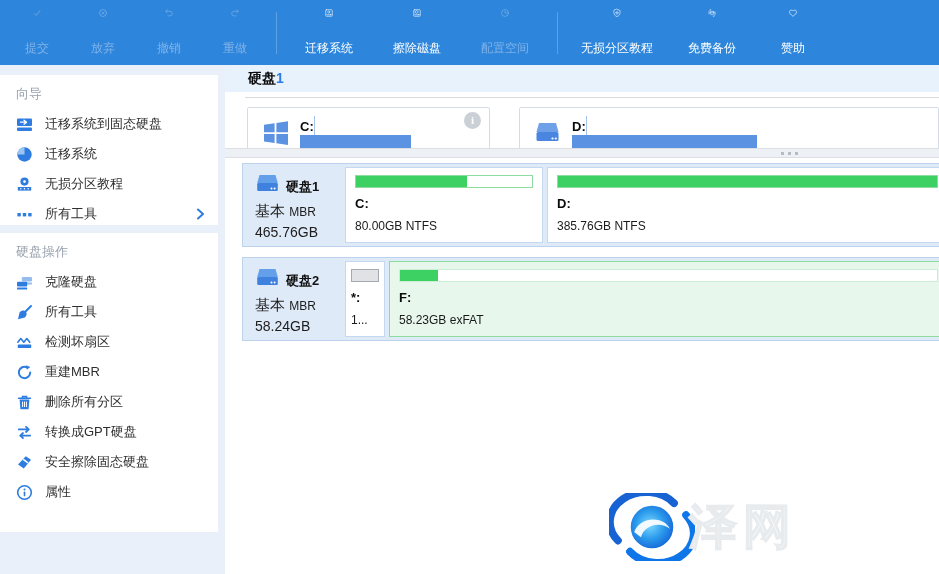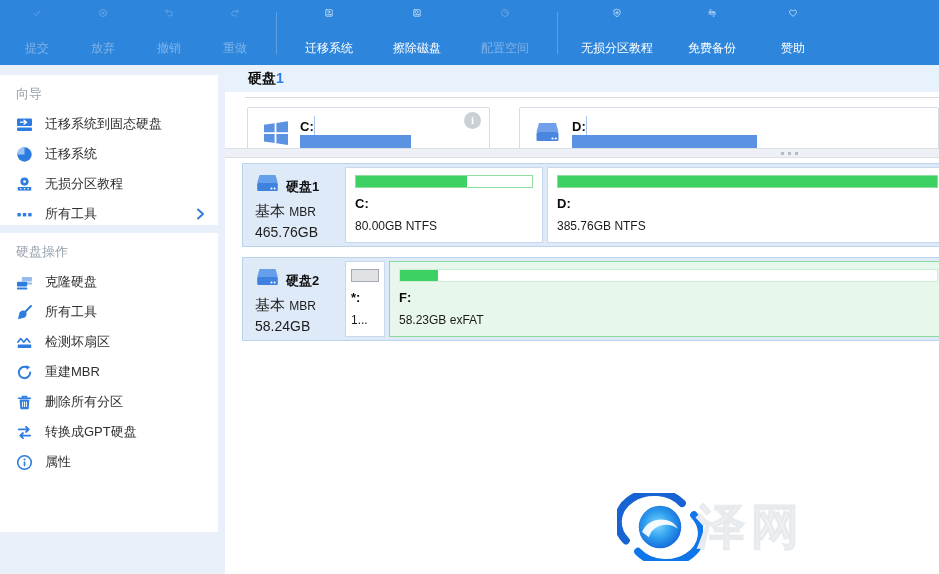--- a/index.html
+++ b/index.html
@@ -80,21 +80,21 @@
   .part .bar.gray i { background:#e0e2e6; }
   .p-label { margin-top:8px; font-size:13px; font-weight:bold; color:#0a0a0a; }
   .p-detail { margin-top:8px; font-size:12px; color:#1a1a1a; white-space:nowrap; }
   .part.c { width:198px; flex:0 0 198px; }
   .part.grow { flex:1 1 auto; margin-right:-4px; }
   .part.star { width:40px; flex:0 0 40px; padding:7px 5px; }
   .part.exfat { background:#e8f7ec; border-color:#8cdc9e; }
   .part.exfat .bar { border-color:#cdeed6; }
 
   
-  .watermark { position:absolute; left:392px; top:428px; display:flex;
+  .watermark { position:absolute; left:384px; top:428px; display:flex;
                align-items:center; pointer-events:none; }
   .wm-text { font-size:48px; font-weight:bold; color:#fbfcfd; letter-spacing:6px;
              -webkit-text-stroke:1.5px #e8ebee; margin-left:-6px; }
 
   
   .drive-glyph { display:inline-block; }
 </style>
 </head>
 <body>
 
@@ -310,20 +310,29 @@
     <div class="sb-item">
       <span class="sb-ic">
           <svg width="17" height="17" viewBox="0 0 17 17" fill="none" stroke="#2f7ce0" stroke-width="1.8" stroke-linecap="round" stroke-linejoin="round">
             <path d="M2.8 5.4h9.6M10 2.8l2.8 2.6L10 8"></path>
             <path d="M14.2 11.6H4.6M7 9 4.2 11.6 7 14.2"></path>
           </svg>
         </span>
       <span class="sb-lbl">转换成GPT硬盘</span>
     </div>
 
+    <div class="sb-item">
+      <span class="sb-ic">
+          <svg width="17" height="17" viewBox="0 0 17 17">
+            <path d="M9.8 2.2 15 5.8 7.8 14.4 2 10.6Z" fill="#2f7ce0"></path>
+            <path d="M7.2 5.4 12 8.8" stroke="#fff" stroke-width="1.5"></path>
+          </svg>
+        </span>
+      <span class="sb-lbl">安全擦除固态硬盘</span>
+    </div>
 
     <div class="sb-item">
       <span class="sb-ic">
           <svg width="17" height="17" viewBox="0 0 17 17">
             <circle cx="8.5" cy="8.5" r="6.8" fill="none" stroke="#2f7ce0" stroke-width="1.6"></circle>
             <circle cx="8.5" cy="5.4" r="1" fill="#2f7ce0"></circle>
             <rect x="7.7" y="7.4" width="1.6" height="5" rx="0.8" fill="#2f7ce0"></rect>
           </svg>
         </span>
       <span class="sb-lbl">属性</span>

